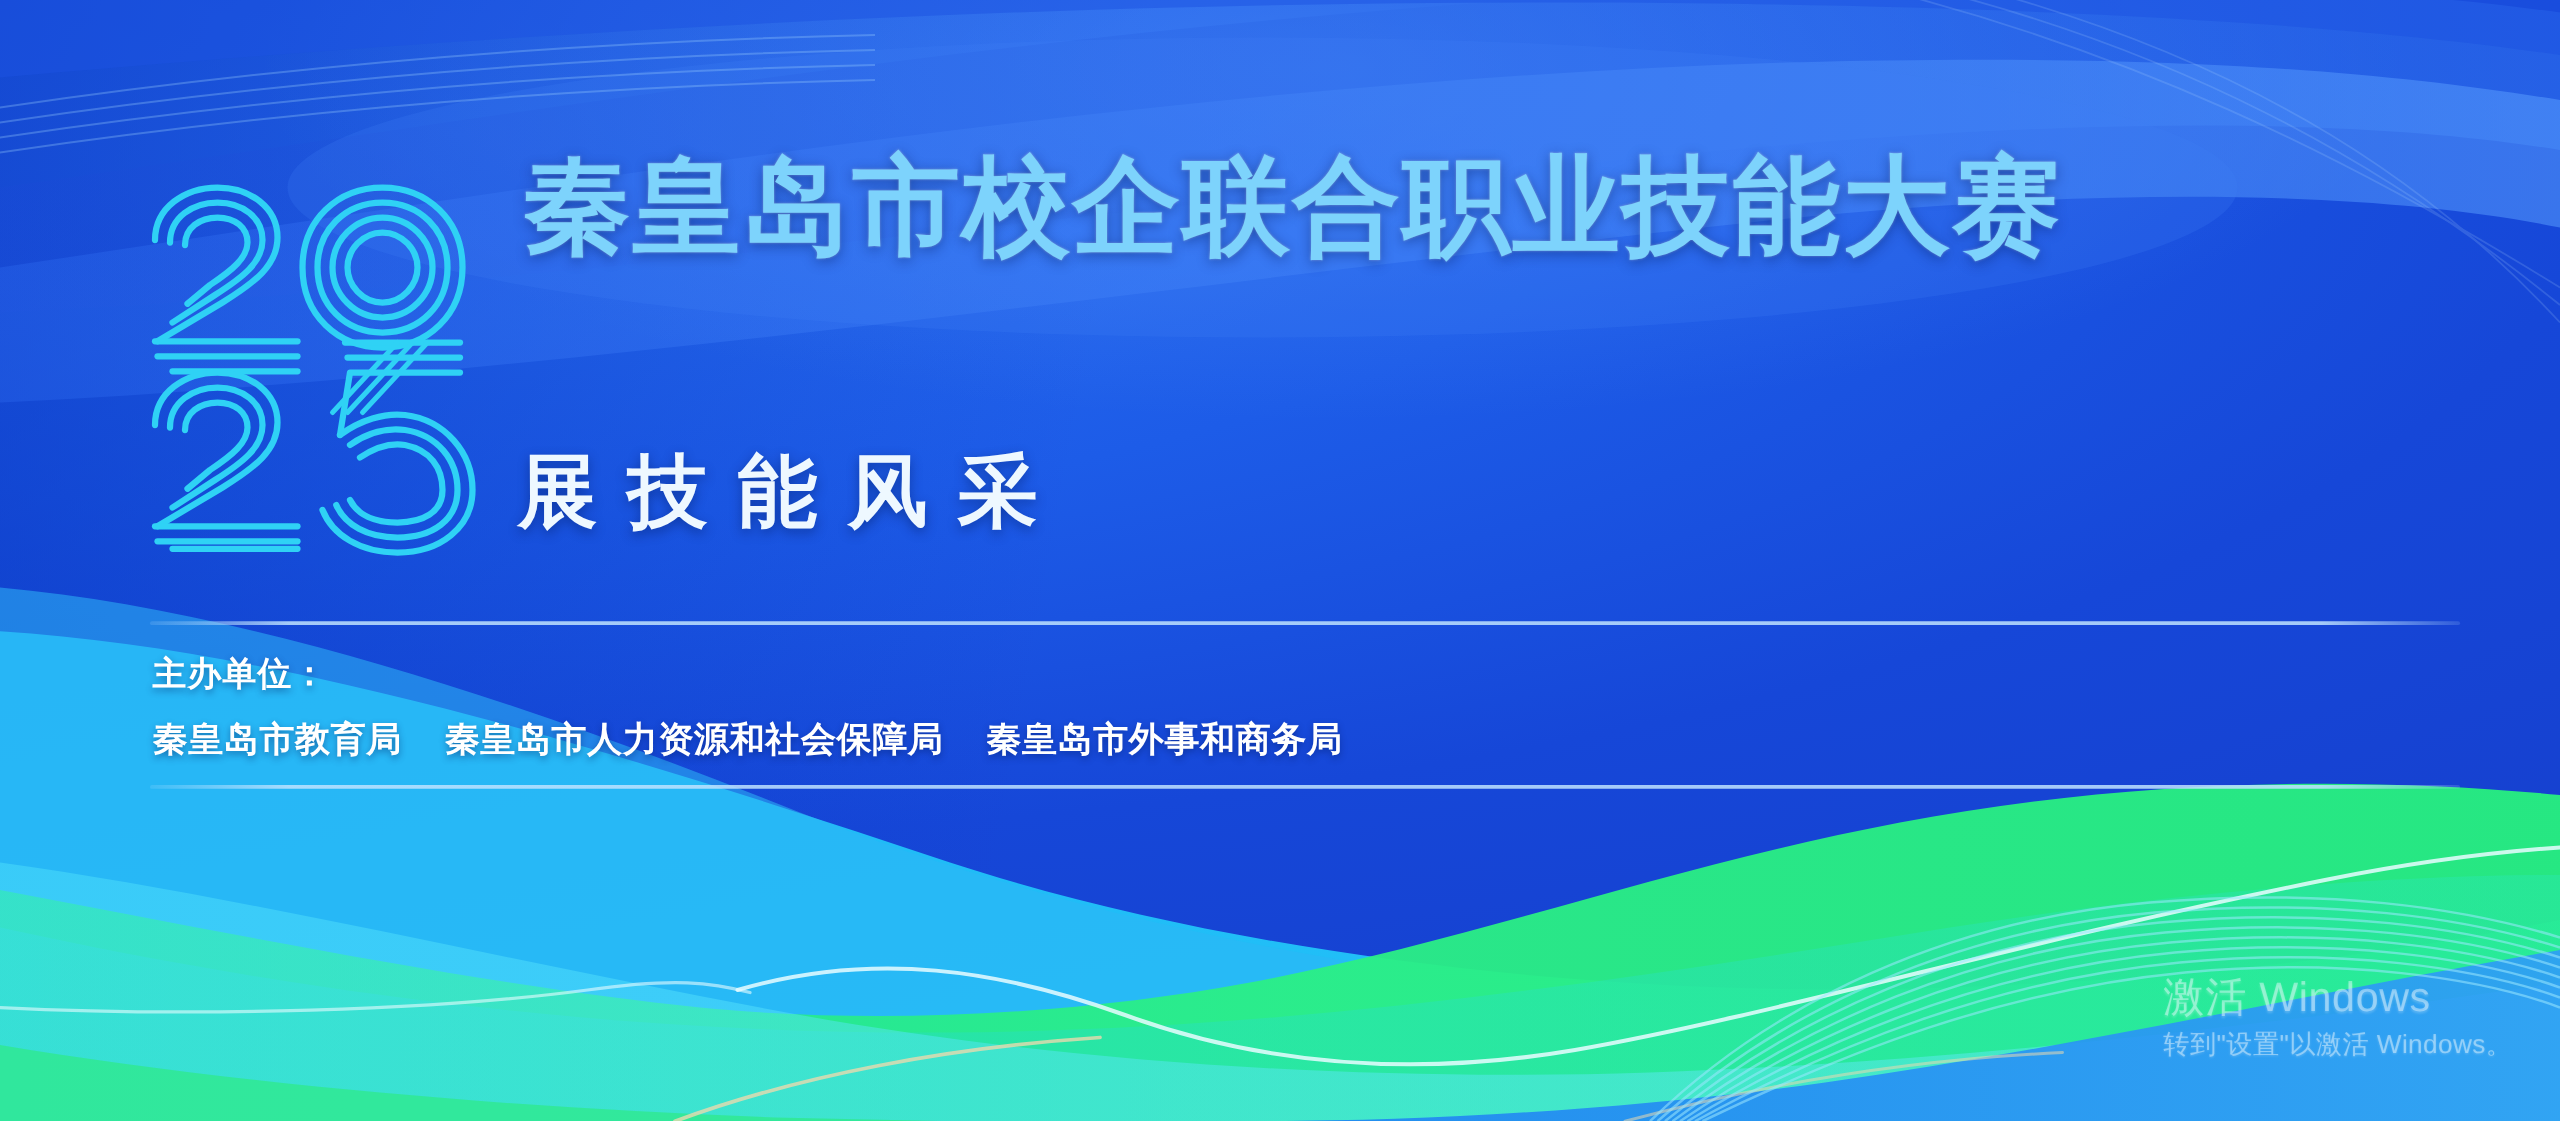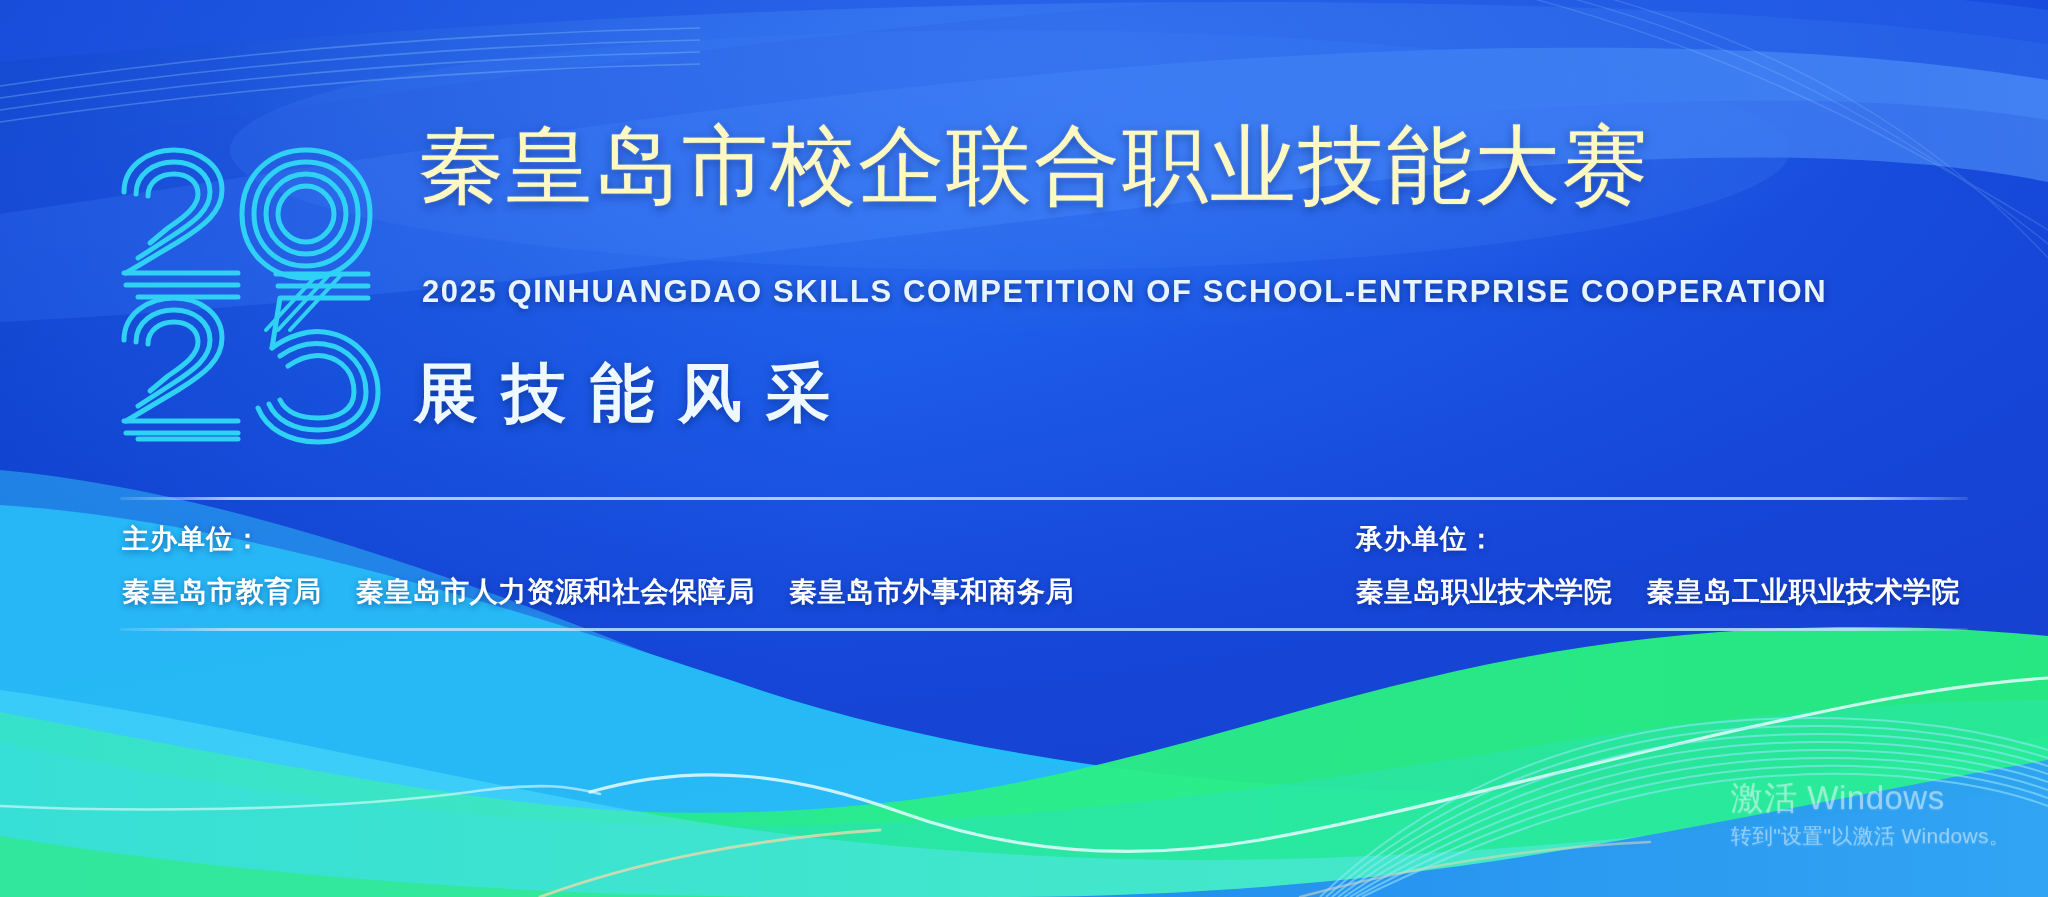--- a/index.html
+++ b/index.html
@@ -27,22 +27,22 @@
   svg.bg-svg{position:absolute;inset:0;width:2048px;height:897px;display:block;}
 
   
   #logo{position:absolute;left:112px;top:140px;width:300px;height:305px;}
   #logo svg{width:100%;height:100%;display:block;}
 
   
   #title{
     position:absolute;left:418px;top:122px;
     font-size:86px;line-height:1;
-    font-weight:normal;
-    color:#fef9c3;
+    font-weight:bold;
+    color:#7dd3fc;
     letter-spacing:2px;
     white-space:nowrap;
     text-shadow:0 3px 10px rgba(0,24,90,.45), 0 0 2px rgba(255,255,255,.5);
   }
   #subtitle{
     position:absolute;left:422px;top:276px;
     font-size:31px;line-height:1;
     font-weight:bold;
     color:#e8f4ff;
     letter-spacing:1.6px;
@@ -239,46 +239,38 @@
 
       <g>
         <path d="M206,134 L154,190" stroke-width="4"></path>
         <path d="M218,134 L166,190" stroke-width="4"></path>
         <path d="M230,134 L178,190" stroke-width="4"></path>
       </g>
     </svg>
   </div>
 
   <div id="title">秦皇岛市校企联合职业技能大赛</div>
-  <div id="subtitle">2025 QINHUANGDAO SKILLS COMPETITION OF SCHOOL-ENTERPRISE COOPERATION</div>
 
   <div id="slogan">
     <span class="slogan-part">展技能风采</span>
   </div>
 
   <div id="credits">
     <div class="rule"></div>
 
     <div class="credit-body">
       <div class="credit-col">
         <div class="credit-label">主办单位：</div>
         <div class="credit-orgs">
           <span>秦皇岛市教育局</span>
           <span>秦皇岛市人力资源和社会保障局</span>
           <span>秦皇岛市外事和商务局</span>
         </div>
       </div>
 
-      <div class="credit-col right">
-        <div class="credit-label">承办单位：</div>
-        <div class="credit-orgs">
-          <span>秦皇岛职业技术学院</span>
-          <span>秦皇岛工业职业技术学院</span>
-        </div>
-      </div>
     </div>
 
     <div class="rule"></div>
   </div>
 
   <div id="watermark">
     <div id="wm-title">激活 Windows</div>
     <div id="wm-sub">转到"设置"以激活 Windows。</div>
   </div>
 

